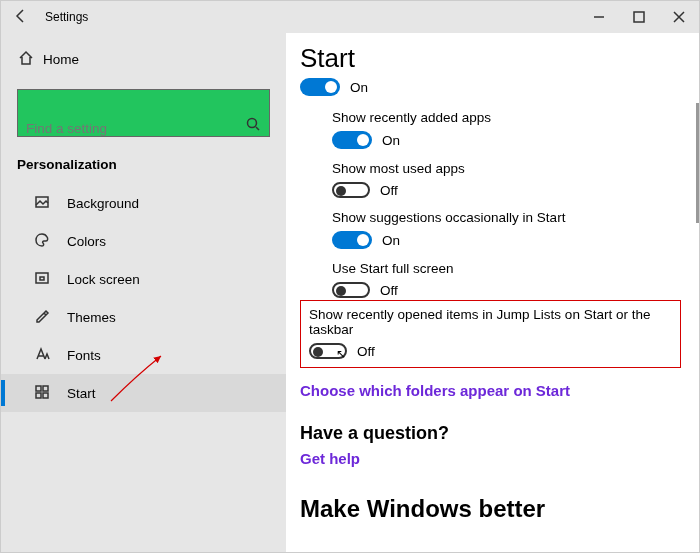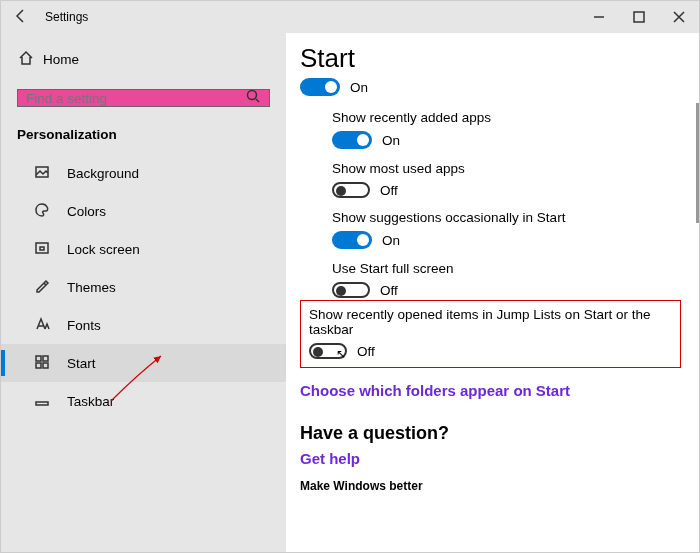--- a/index.html
+++ b/index.html
@@ -6,21 +6,21 @@
   body { width: 700px; height: 553px; overflow: hidden; background: #fff; border: 1px solid #ccc; position: relative; }
   .window { display: flex; flex-direction: column; height: 100%; }
   .titlebar { display: flex; align-items: center; height: 32px; background: #e6e6e6; padding-left: 4px; }
   .titlebar .back { width: 32px; text-align: center; color: #333; font-size: 14px; }
   .titlebar .title { font-size: 12px; padding-left: 8px; color: #000; }
   .tb-btns { margin-left: auto; display: flex; }
   .tb-btn { width: 40px; height: 32px; display: flex; align-items: center; justify-content: center; color: #555; font-size: 11px; }
   .body { display: flex; flex: 1; overflow: hidden; }
   .sidebar { width: 285px; background: #e6e6e6; padding-top: 8px; display: flex; flex-direction: column; }
   .home-row { display: flex; align-items: center; height: 36px; padding-left: 16px; font-size: 13.5px; gap: 8px; margin-bottom: 6px; }
-  .search { margin: 6px 16px 12px 16px; border: 1px solid #666; height: 18px; display: flex; align-items: center; padding: 0 8px; background: #ec4899; }
+  .search { margin: 6px 16px 12px 16px; border: 1px solid #666; height: 48px; display: flex; align-items: flex-end; padding: 0 8px; background: #22c55e; }
   .search input { flex: 1; border: none; background: transparent; font-size: 13.5px; color: #333; outline: none; }
   .search .sicon { color: #333; }
   .cat { font-weight: 600; font-size: 13.5px; padding: 8px 16px 12px 16px; }
   .nav-item { display: flex; align-items: center; gap: 16px; height: 38px; padding-left: 32px; font-size: 13.5px; color: #000; position: relative; }
   .nav-item.selected { background: #d9d9d9; }
   .nav-item.selected::before { content: ""; position: absolute; left: 0; top: 6px; bottom: 6px; width: 4px; background: #0078d4; }
   .nav-icon { width: 18px; text-align: center; color: #333; }
   .content { flex: 1; padding: 10px 18px 0 14px; overflow: hidden; position: relative; }
   .page-title { font-size: 26px; font-weight: 400; margin-bottom: 4px; }
   .half-toggle { display:flex; align-items:center; gap:10px; height:22px; overflow:hidden; margin-top:-2px; }
@@ -29,21 +29,21 @@
   .toggle-row { display: flex; align-items: center; gap: 10px; margin-top: 6px; }
   .toggle { width: 40px; height: 18px; border-radius: 10px; position: relative; }
   .toggle.on { background: #0078d4; }
   .toggle.on::after { content: ""; position: absolute; right: 3px; top: 3px; width: 12px; height: 12px; border-radius: 50%; background: #fff; }
   .toggle.off { background: #fff; border: 2px solid #333; width: 38px; height: 16px; }
   .toggle.off::after { content: ""; position: absolute; left: 2px; top: 2px; width: 10px; height: 10px; border-radius: 50%; background: #333; }
   .toggle-text { font-size: 13.5px; }
   .highlight { border: 1.5px solid #d40000; padding: 6px 8px 8px 8px; margin-top: 2px; }
   .link { color: #6d28d9; font-size: 15px; margin-top: 14px; display: block; font-weight: bold; }
   .question { font-size: 18px; font-weight: 700; margin-top: 24px; }
-  .better { font-size: 12px; font-weight: 600; margin-top: 12px; }
+  .better { font-size: 24px; font-weight: 600; margin-top: 28px; }
   .scrollbar { position: absolute; right: 0; top: 70px; width: 3px; height: 120px; background: #999; }
   .arrow-annot { position: absolute; left: 105px; top: 345px; pointer-events: none; }
   .cursor { position: absolute; font-size: 12px; left: 27px; top: 4px; }
   svg.icon { width: 16px; height: 16px; stroke: #333; fill: none; stroke-width: 1.5; }
 </style>
 </head>
 <body>
 
 <div class="window">
   <div class="titlebar">
@@ -122,26 +122,20 @@
         <span>Fonts</span>
       </div>
       <div class="nav-item selected">
         <span class="nav-icon"><svg class="icon" viewBox="0 0 16 16">
               <rect x="2" y="2" width="5" height="5"></rect>
               <rect x="9" y="2" width="5" height="5"></rect>
               <rect x="2" y="9" width="5" height="5"></rect>
               <rect x="9" y="9" width="5" height="5"></rect>
             </svg></span>
         <span>Start</span>
-      </div>
-      <div class="nav-item">
-        <span class="nav-icon"><svg class="icon" viewBox="0 0 16 16">
-              <rect x="2" y="10" width="12" height="3"></rect>
-            </svg></span>
-        <span>Taskbar</span>
       </div>
     </div>
 
     <div class="content">
       <div class="scrollbar"></div>
       <div class="page-title">Start</div>
 
       <div class="half-toggle">
         <div class="toggle on"></div>
         <span class="toggle-text">On</span>

